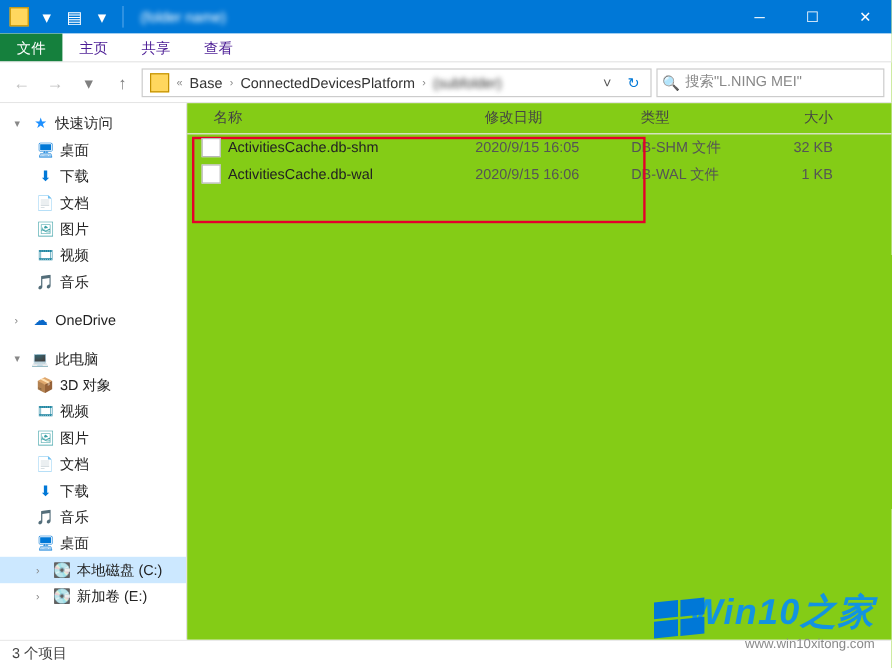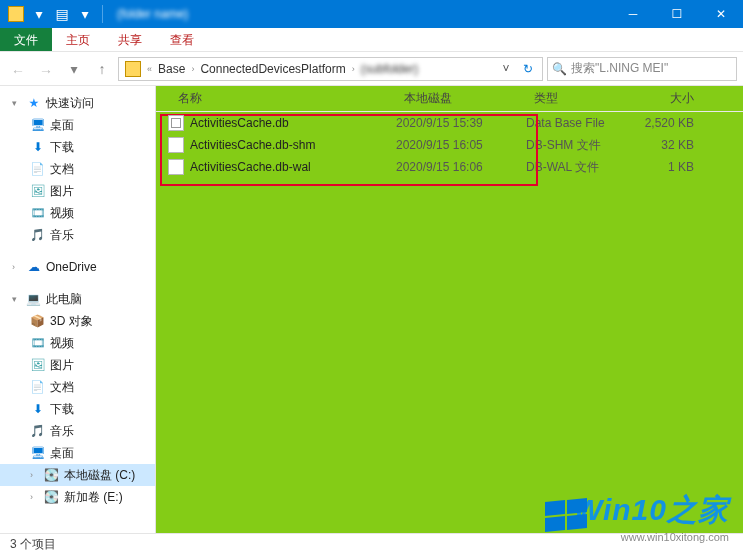--- a/index.html
+++ b/index.html
@@ -8,21 +8,21 @@
 .titlebar { height: 28px; background: #0078d7; display: flex; align-items: center; color: #fff; }
 .titlebar .qat { display: flex; align-items: center; padding-left: 6px; gap: 3px; }
 .titlebar .qat-icon { width: 20px; height: 20px; display:flex; align-items:center; justify-content:center; font-size: 14px; }
 .titlebar .folder-ico { width:16px; height:16px; background:#ffd75e; border:1px solid #c39100; }
 .titlebar .sep { width:1px; height:18px; background:#4da3e8; margin:0 4px;}
 .titlebar .title { flex:1; padding-left:10px; font-size:12px; color:#fff; filter:blur(2px); }
 .titlebar .win-controls { display:flex; }
 .titlebar .win-btn { width:44px; height:28px; display:flex; align-items:center; justify-content:center; font-size:12px; }
 
 .ribbon { height:24px; background:#fff; display:flex; align-items:stretch; border-bottom:1px solid #e5e5e5;}
-.ribbon .tab { padding:4px 14px; font-size:12px; color:#b91c1c; }
+.ribbon .tab { padding:4px 14px; font-size:12px; color:#4c1d95; }
 .ribbon .tab.file { background:#15803d; color:#fff;font-family:Liberation Serif, serif; }
 
 .navbar { height:34px; display:flex; align-items:center; padding:3px 6px; gap:4px; border-bottom:1px solid #e5e5e5;}
 .navbar .nav-btn { width:24px; height:24px; display:flex; align-items:center; justify-content:center; color:#808080; font-size:14px; }
 .navbar .nav-btn.disabled{ opacity:0.5; }
 .navbar .address { flex:1; height:24px; border:1px solid #ccc; display:flex; align-items:center; padding:0 2px; background:#fff;}
 .navbar .addr-ico{ width:16px; height:16px; background:#ffd75e; border:1px solid #c39100; margin:0 4px;}
 .navbar .crumb { padding:0 4px; color:#333; }
 .navbar .crumb.blur { filter:blur(2px); }
 .navbar .crumb-sep { color:#888; font-size:9px; padding:0 2px;}
@@ -204,35 +204,26 @@
           <span class="exp">›</span>
           <span class="ico newvol">💽</span>
           <span>新加卷 (E:)</span>
         </li>
     </ul>
   </div>
 
   <div class="content">
     <div class="cols">
       <div class="col c-name">名称</div>
-      <div class="col c-date">本地磁盘</div>
+      <div class="col c-date">修改日期</div>
       <div class="col c-type">类型</div>
       <div class="col c-size">大小</div>
     </div>
     <div class="rows">
       <div class="highlight-box"></div>
-      <div class="row">
-        <div class="c-name">
-            <span class="fico db"></span>
-            <span>ActivitiesCache.db</span>
-          </div>
-        <div class="c-date">2020/9/15 15:39</div>
-        <div class="c-type">Data Base File</div>
-        <div class="c-size">2,520 KB</div>
-      </div>
       <div class="row">
         <div class="c-name">
             <span class="fico"></span>
             <span>ActivitiesCache.db-shm</span>
           </div>
         <div class="c-date">2020/9/15 16:05</div>
         <div class="c-type">DB-SHM 文件</div>
         <div class="c-size">32 KB</div>
       </div>
       <div class="row">

